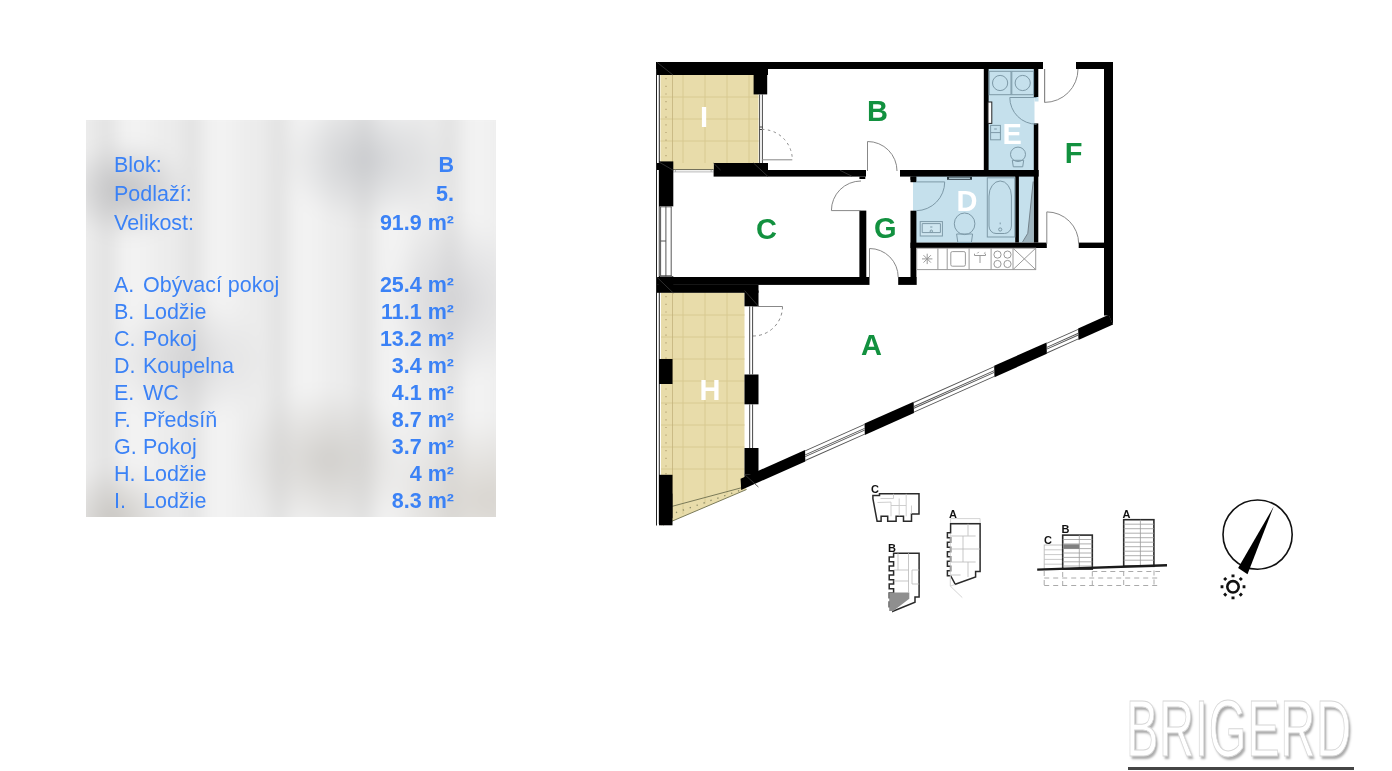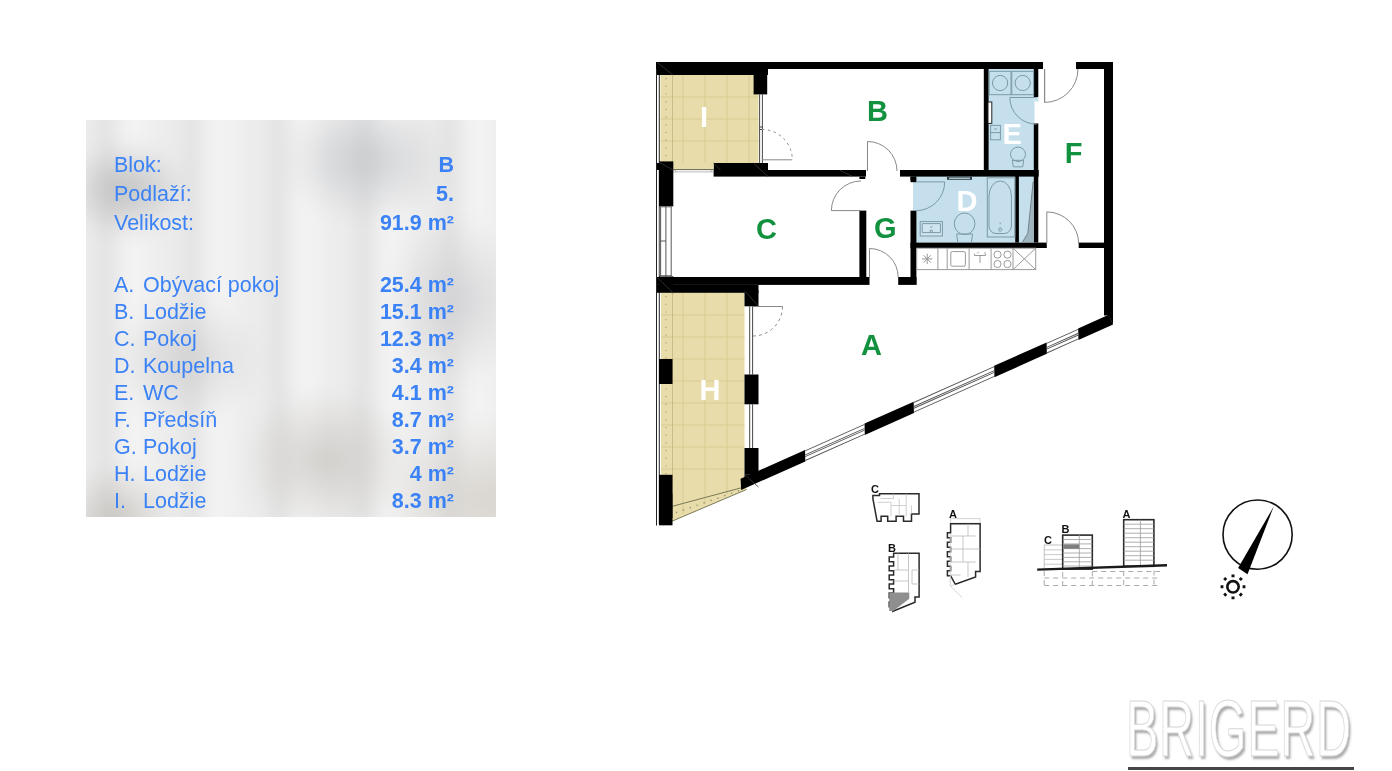--- a/index.html
+++ b/index.html
@@ -368,27 +368,27 @@
 
   <div class="row" style="top:153px">
       <span class="lab">A.</span>
       <span class="nm">Obývací pokoj</span>
       <span class="val">25.4 m²</span>
     </div>
 
   <div class="row" style="top:180px">
       <span class="lab">B.</span>
       <span class="nm">Lodžie</span>
-      <span class="val">15.1 m²</span>
+      <span class="val">11.1 m²</span>
     </div>
 
   <div class="row" style="top:207px">
       <span class="lab">C.</span>
       <span class="nm">Pokoj</span>
-      <span class="val">12.3 m²</span>
+      <span class="val">13.2 m²</span>
     </div>
 
   <div class="row" style="top:234px">
       <span class="lab">D.</span>
       <span class="nm">Koupelna</span>
       <span class="val">3.4 m²</span>
     </div>
 
   <div class="row" style="top:261px">
       <span class="lab">E.</span>

